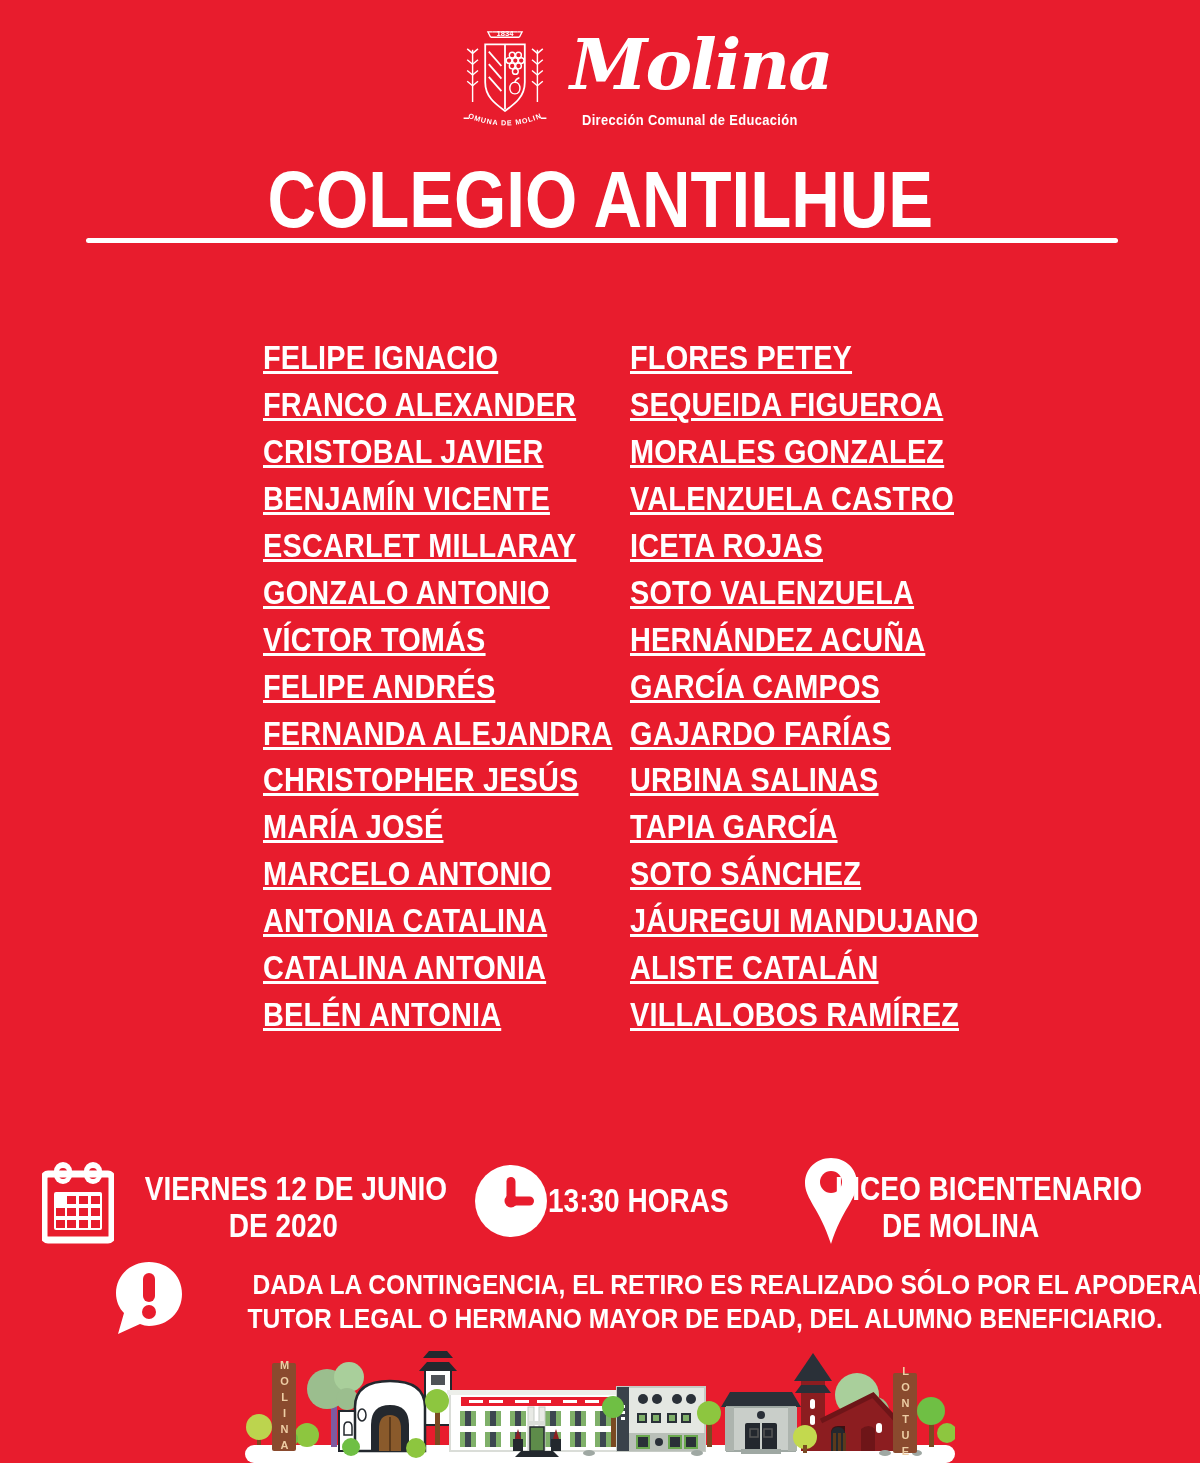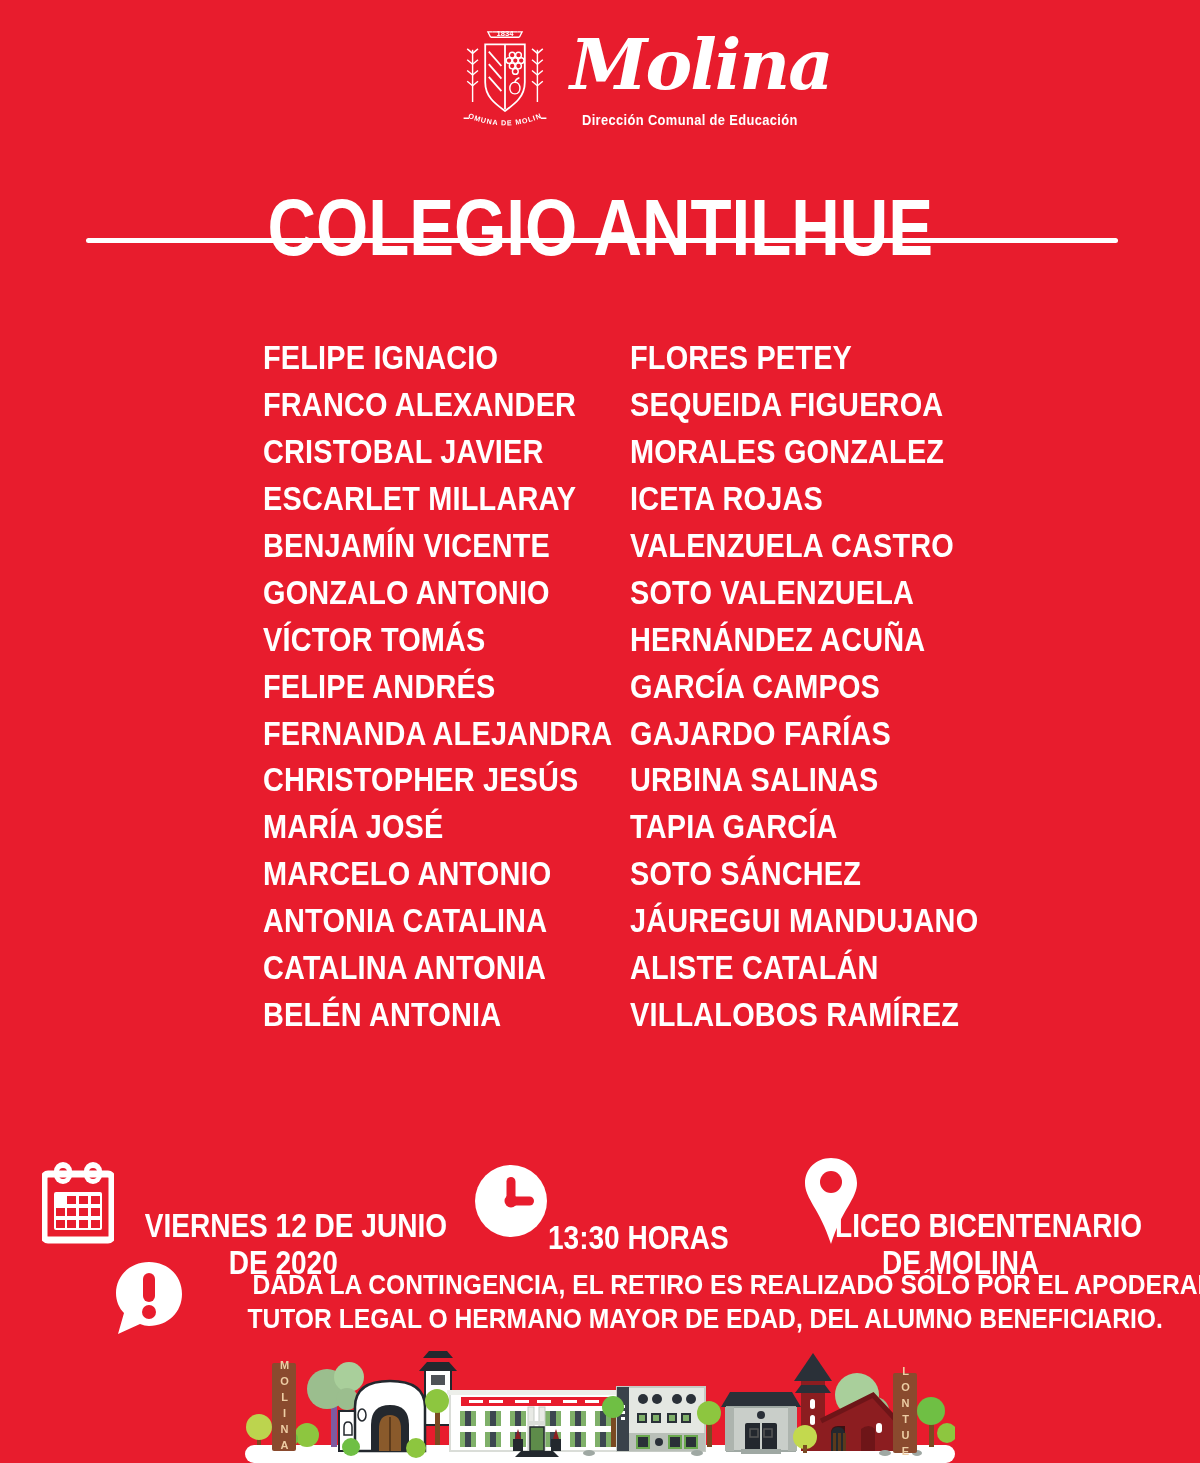--- a/index.html
+++ b/index.html
@@ -18,44 +18,44 @@
     font-family:"DejaVu Serif", serif; font-style:italic; font-weight:bold;
     font-size:70px; line-height:1; letter-spacing:-2px;
   }
   .tagline {
     position:absolute; left:582px; top:112px;
     font-size:14px; font-weight:bold; letter-spacing:.4px; white-space:nowrap;
     transform:scaleX(.92); transform-origin:left center;
   }
 
   
-  .title-wrap { position:absolute; left:0; right:0; top:160px; text-align:center;margin-top:28px; }
+  .title-wrap { position:absolute; left:0; right:0; top:160px; text-align:center; }
   .title {
     display:inline-block; font-size:80px; font-weight:bold; line-height:1;
     letter-spacing:0; white-space:nowrap;
     transform:scaleX(.84); transform-origin:center;
   }
   .title-underline {
     position:absolute; left:86px; top:238px; width:1032px; height:5px;
     background:#fff; border-radius:3px;
   }
 
   
   .names { position:absolute; left:263px; top:334px; }
-  .name-row { display:grid; grid-template-columns:367px 1fr; height:46.9px; align-items:center; }
+  .name-row { display:grid; grid-template-columns:367px 1fr; height:46.9px; align-items:center;text-decoration:underline; }
   .name-cell {
     font-size:34px; font-weight:bold; white-space:nowrap; line-height:1;
     transform:scaleX(.85); transform-origin:left center; letter-spacing:.2px;
   }
 
   
   .info-icon { position:absolute; }
   .info-text {
     position:absolute; font-weight:bold; text-align:center; line-height:37px;
-    font-size:33px; white-space:nowrap;margin-top:37px;
+    font-size:33px; white-space:nowrap;
   }
   .cond { transform:scaleX(.85); transform-origin:center center; display:inline-block; }
 
   .date-icon  { left:42px;  top:1160px; }
   .date-text  { left:118px; top:1170px; width:330px; }
   .time-icon  { left:474px; top:1164px; }
   .time-text  { left:532px; top:1182px; width:200px; }
   .loc-icon   { left:802px; top:1156px; }
   .loc-text   { left:808px; top:1170px; width:305px; }
 
@@ -142,26 +142,26 @@
       </div>
       <div class="name-row">
         <div class="name-cell">FRANCO ALEXANDER</div>
         <div class="name-cell">SEQUEIDA FIGUEROA</div>
       </div>
       <div class="name-row">
         <div class="name-cell">CRISTOBAL JAVIER</div>
         <div class="name-cell">MORALES GONZALEZ</div>
       </div>
       <div class="name-row">
+        <div class="name-cell">BENJAMÍN VICENTE</div>
+        <div class="name-cell">VALENZUELA CASTRO</div>
+      </div>
+      <div class="name-row">
         <div class="name-cell">ESCARLET MILLARAY</div>
         <div class="name-cell">ICETA ROJAS</div>
-      </div>
-      <div class="name-row">
-        <div class="name-cell">BENJAMÍN VICENTE</div>
-        <div class="name-cell">VALENZUELA CASTRO</div>
       </div>
       <div class="name-row">
         <div class="name-cell">GONZALO ANTONIO</div>
         <div class="name-cell">SOTO VALENZUELA</div>
       </div>
       <div class="name-row">
         <div class="name-cell">VÍCTOR TOMÁS</div>
         <div class="name-cell">HERNÁNDEZ ACUÑA</div>
       </div>
       <div class="name-row">

